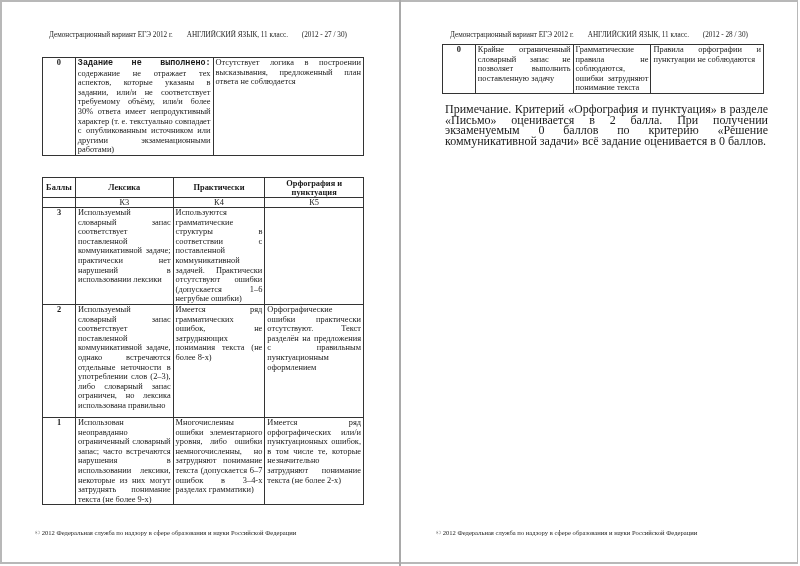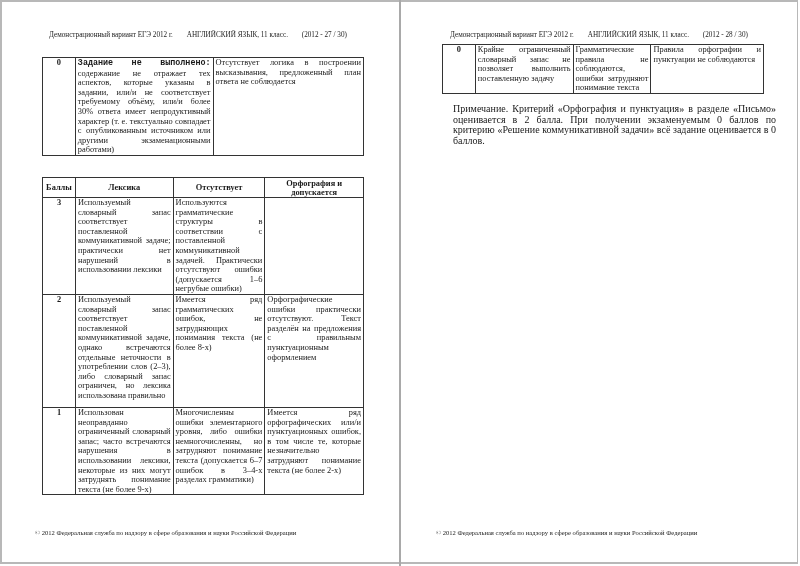--- a/index.html
+++ b/index.html
@@ -15,21 +15,21 @@
   .header .h-subj { margin-left:12px; }
   .header .h-page { margin-left:12px; }
   .footer { position:absolute; top:529px; left:35px; font-size:6.6px; white-space:nowrap; color:#222; }
   table { position:absolute; border-collapse:collapse; font-size:8.4px; line-height:9.6px; }
   td, th { border:1px solid #333; vertical-align:top; padding:0 2px; text-align:justify; }
   table.outer { border:1.5px solid #222; }
   td.score, th.score { text-align:center; font-weight:bold; }
   th { font-weight:bold; text-align:center; vertical-align:middle; line-height:9px; }
   td.code { text-align:center; padding:0; line-height:9px; }
   td b { font-weight:bold;font-family:Liberation Mono, monospace; }
-  .note { position:absolute; left:52px; top:104px; width:323px; font-size:10px; line-height:10.6px; text-align:justify; }
+  .note { position:absolute; left:44px; top:104px; width:323px; font-size:12px; line-height:10.6px; text-align:justify; }
 </style>
 </head>
 <body>
 
 <div class="frame"></div>
 <div class="divider"></div>
 
 <div class="page left">
   <div class="header">
     <span>Демонстрационный вариант ЕГЭ 2012 г.</span>
@@ -56,22 +56,28 @@
     <colgroup>
         <col style="width:33px">
         <col style="width:98px">
         <col style="width:92px">
         <col style="width:99px">
       </colgroup>
     <tbody>
         <tr style="height:20px;margin-left:48px;">
       <th>Баллы</th>
       <th>Лексика</th>
-      <th>Отсутствует</th>
-      <th>Орфография и допускается</th>
+      <th>Практически</th>
+      <th>Орфография и пунктуация</th>
+    </tr>
+    <tr>
+      <td class="code"></td>
+      <td class="code">К3</td>
+      <td class="code">К4</td>
+      <td class="code">К5</td>
     </tr>
     <tr style="height:90px;">
       <td class="score">3</td>
       <td>Используемый словарный запас соответствует поставленной коммуникативной задаче; практически нет нарушений в использовании лексики</td>
       <td>Используются грамматические структуры в соответствии с поставленной коммуникативной задачей. Практически отсутствуют ошибки (допускается 1–6 негрубые ошибки)</td>
       <td></td>
     </tr>
     <tr style="height:113px;">
       <td class="score">2</td>
       <td>Используемый словарный запас соответствует поставленной коммуникативной задаче, однако встречаются отдельные неточности в употреблении слов (2–3), либо словарный запас ограничен, но лексика использована правильно</td>

